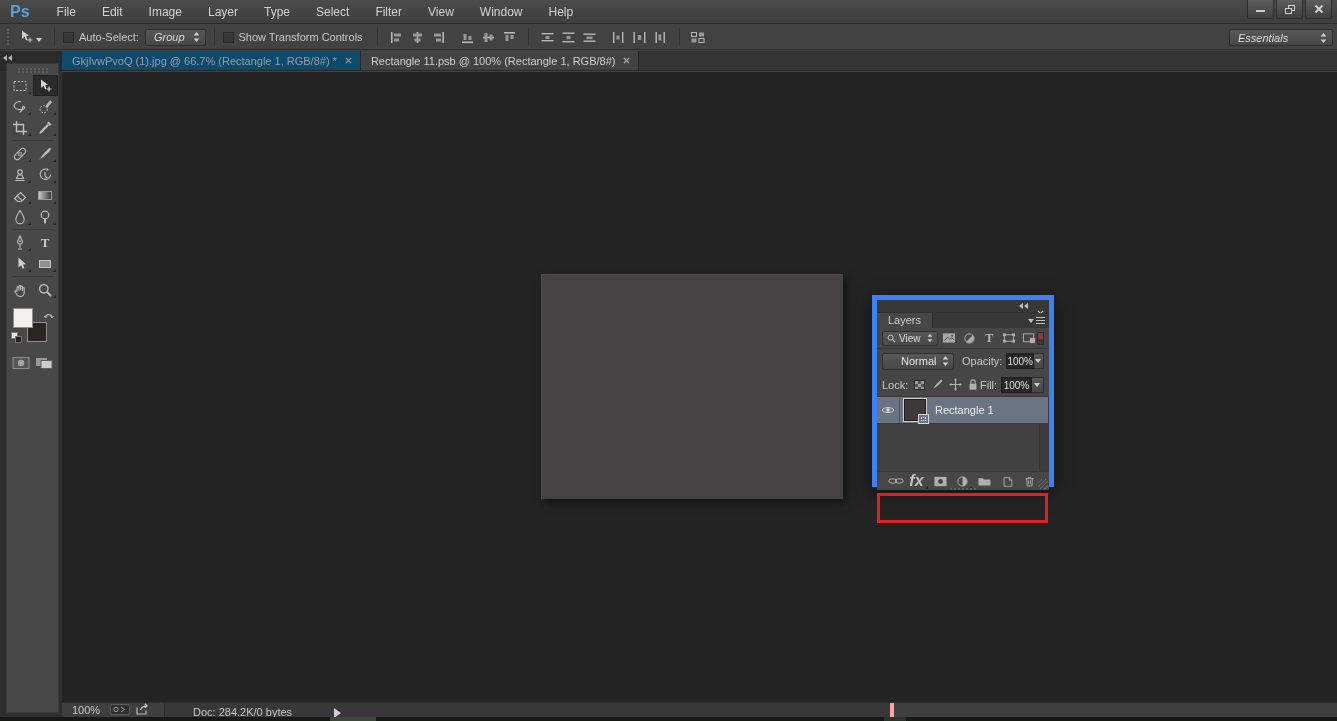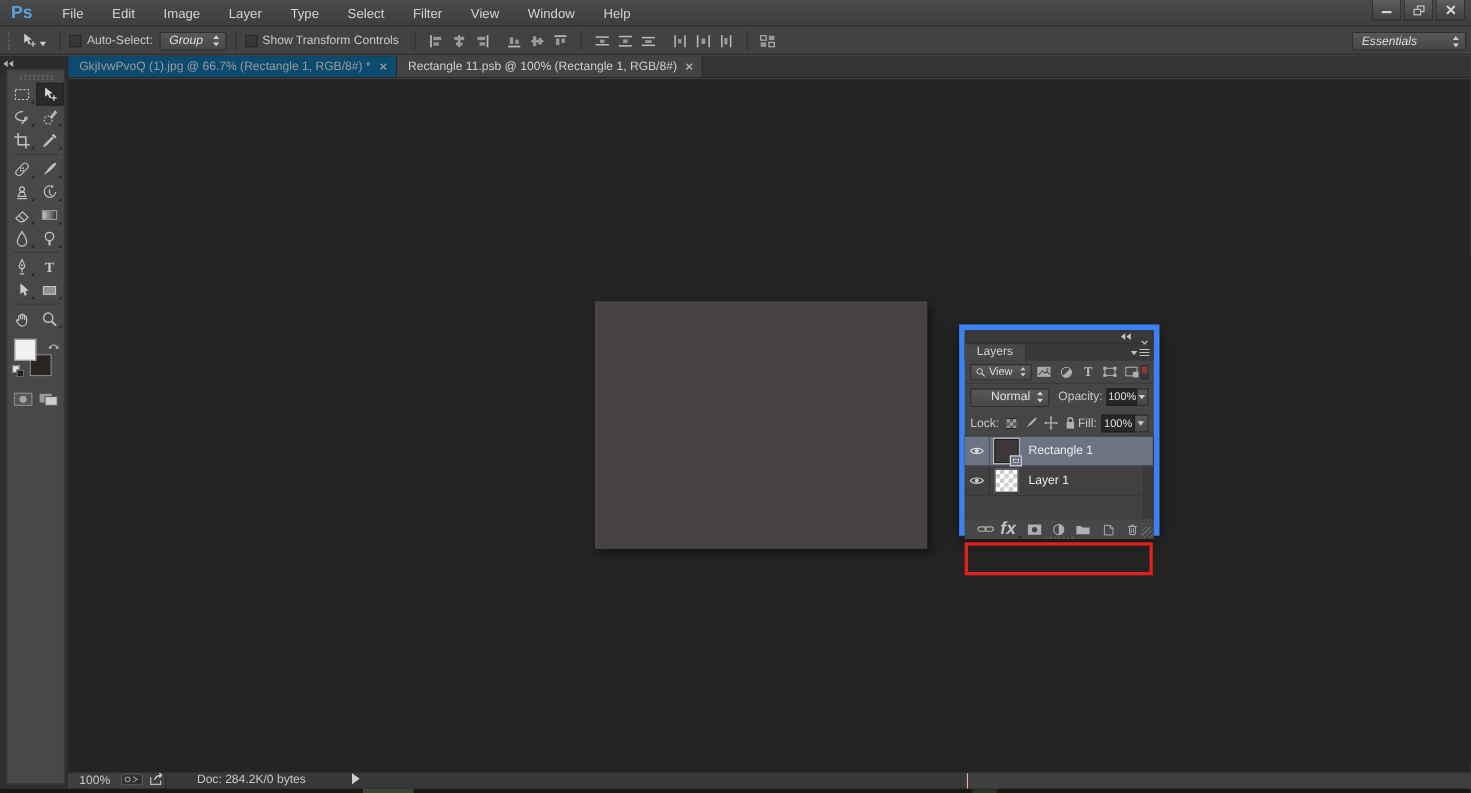--- a/index.html
+++ b/index.html
@@ -153,22 +153,22 @@
   .resize-grip { position:absolute; right:1px; bottom:1px; width:10px; height:10px;
     background:repeating-linear-gradient(-45deg, transparent 0 2px, #6b6b6b 2px 3px); }
   .lp-bottomgrip { position:absolute; left:50%; bottom:-1px; transform:translateX(-50%);
     width:26px; height:3px; border-top:2px dotted #5d5d5d; }
 
   
   .statusbar { position:absolute; left:62px; right:0; bottom:4px; height:15px; background:#3f3f3f;
     border-top:1px solid #2e2e2e; display:flex; align-items:center; }
   .zoom-field { font-size:11px; color:#c6c6c6; margin-left:10px; width:32px; }
   .sb-icons { display:flex; align-items:center; margin-left:6px; }
-  .sb-inset { margin-left:0; width:730px; height:15px; background:#383838;
-    border-left:1px solid #2c2c2c; border-right:1px solid #fca5a5; display:flex; align-items:flex-start; }
+  .sb-inset { margin-left:14px; width:730px; height:15px; background:#383838;
+    border-left:1px solid #2c2c2c; border-right:4px solid #fca5a5; display:flex; align-items:flex-end; }
   .doc-info { font-size:11px; color:#c6c6c6; margin-left:28px; }
   .sb-tri { margin-left:42px; width:0; height:0; border-top:5px solid transparent;
     border-bottom:5px solid transparent; border-left:7px solid #d0d0d0; }
 
   
   .taskbar-sliver { position:absolute; left:0; bottom:0; width:100%; height:4px; background:#151a12; }
   .sliver-seg { position:absolute; bottom:0; height:4px; background:#3c4836; }
 </style>
 </head>
 <body>
@@ -632,30 +632,20 @@
               <circle cx="7" cy="5" r="1.8" fill="#d8d8d8"></circle>
             </svg>
         </div>
         <div class="thumb shape-thumb">
           <div class="shape-badge">
               <i></i>
             </div>
         </div>
         <span class="layer-name">Rectangle 1</span>
       </div>
-      <div class="layer-row">
-        <div class="eye-cell">
-          <svg width="14" height="10" viewBox="0 0 14 10">
-              <path d="M1 5 C3.5 1.8 10.5 1.8 13 5 C10.5 8.2 3.5 8.2 1 5 Z" fill="none" stroke="#c8c8c8"></path>
-              <circle cx="7" cy="5" r="1.8" fill="#c8c8c8"></circle>
-            </svg>
-        </div>
-        <div class="thumb checker"></div>
-        <span class="layer-name">Layer 1</span>
-      </div>
       <div class="red-annotation"></div>
     </div>
 
     <div class="lp-bottombar">
       <div class="pb-ic">
           <svg width="16" height="10" viewBox="0 0 16 10">
             <rect x="1" y="3" width="7.5" height="4" rx="2" fill="none" stroke="#b0b0b0"></rect>
             <rect x="7.5" y="3" width="7.5" height="4" rx="2" fill="none" stroke="#b0b0b0"></rect>
           </svg>
         </div>

